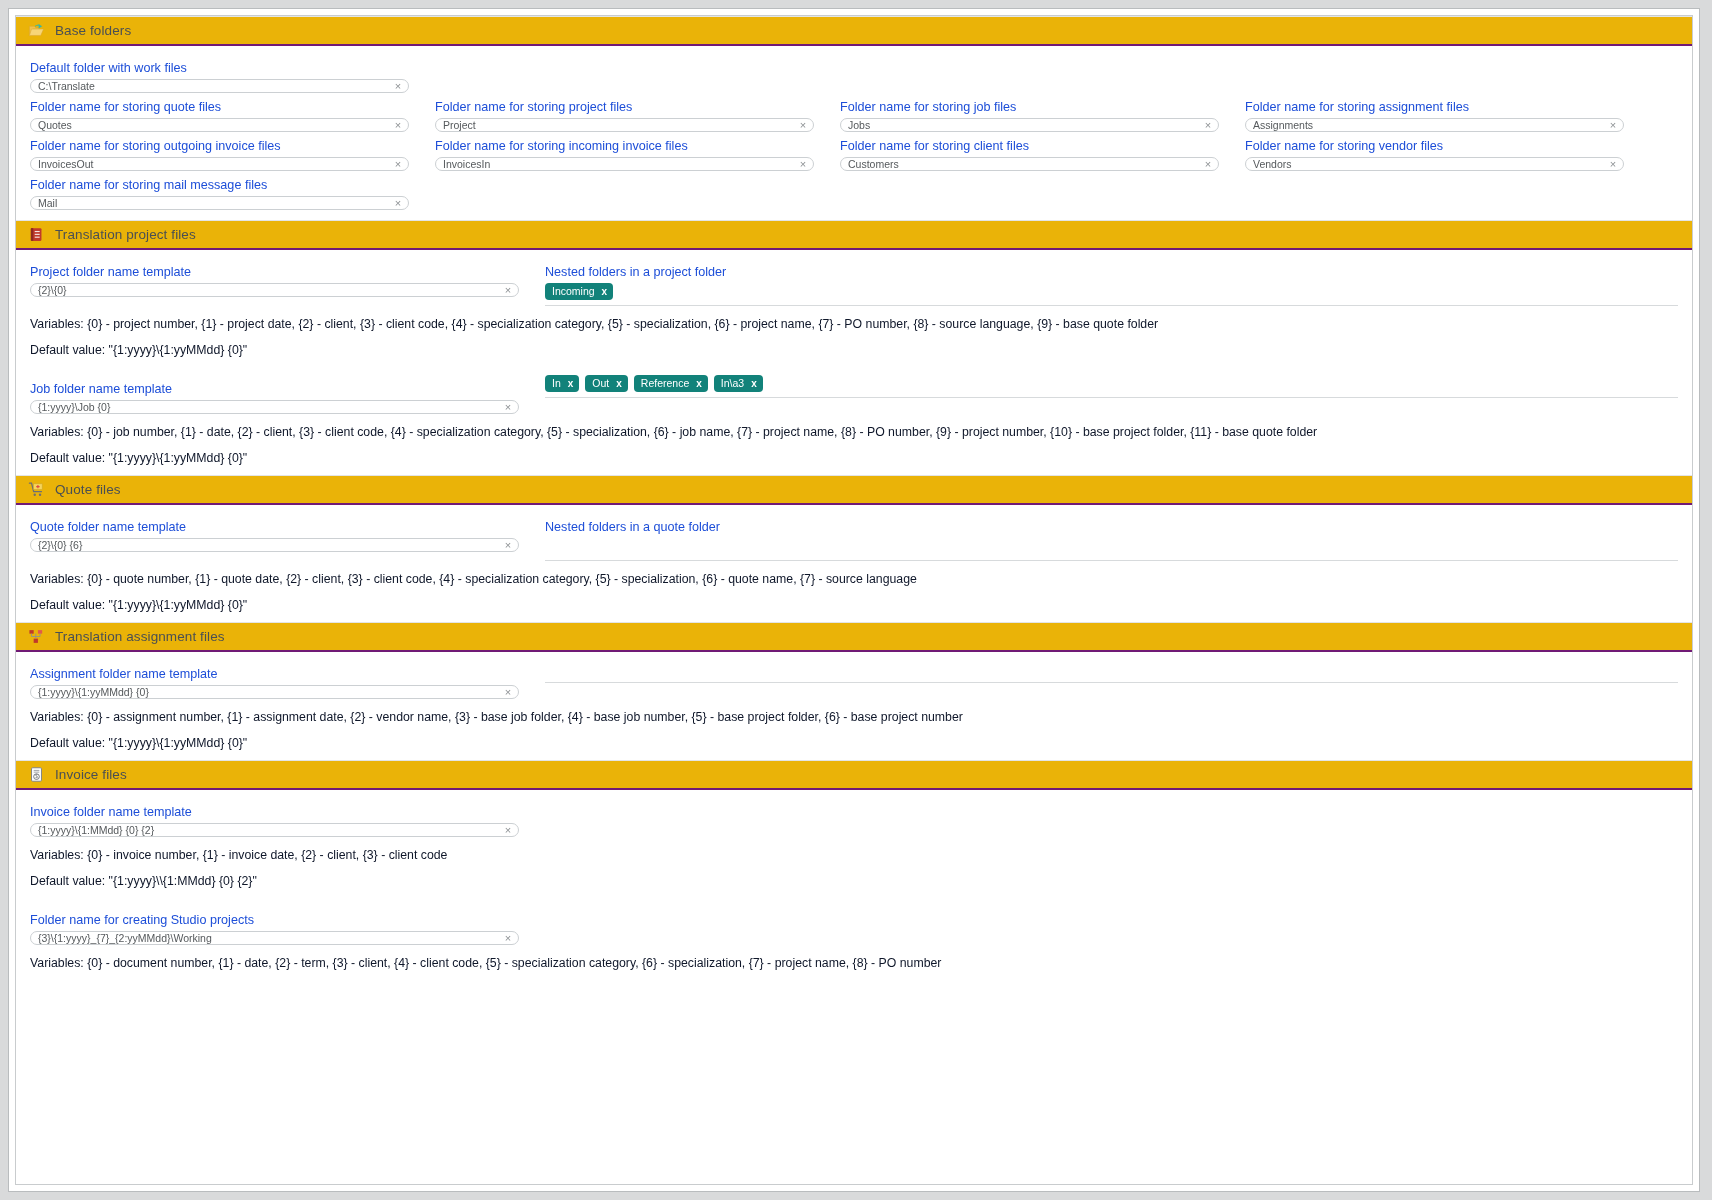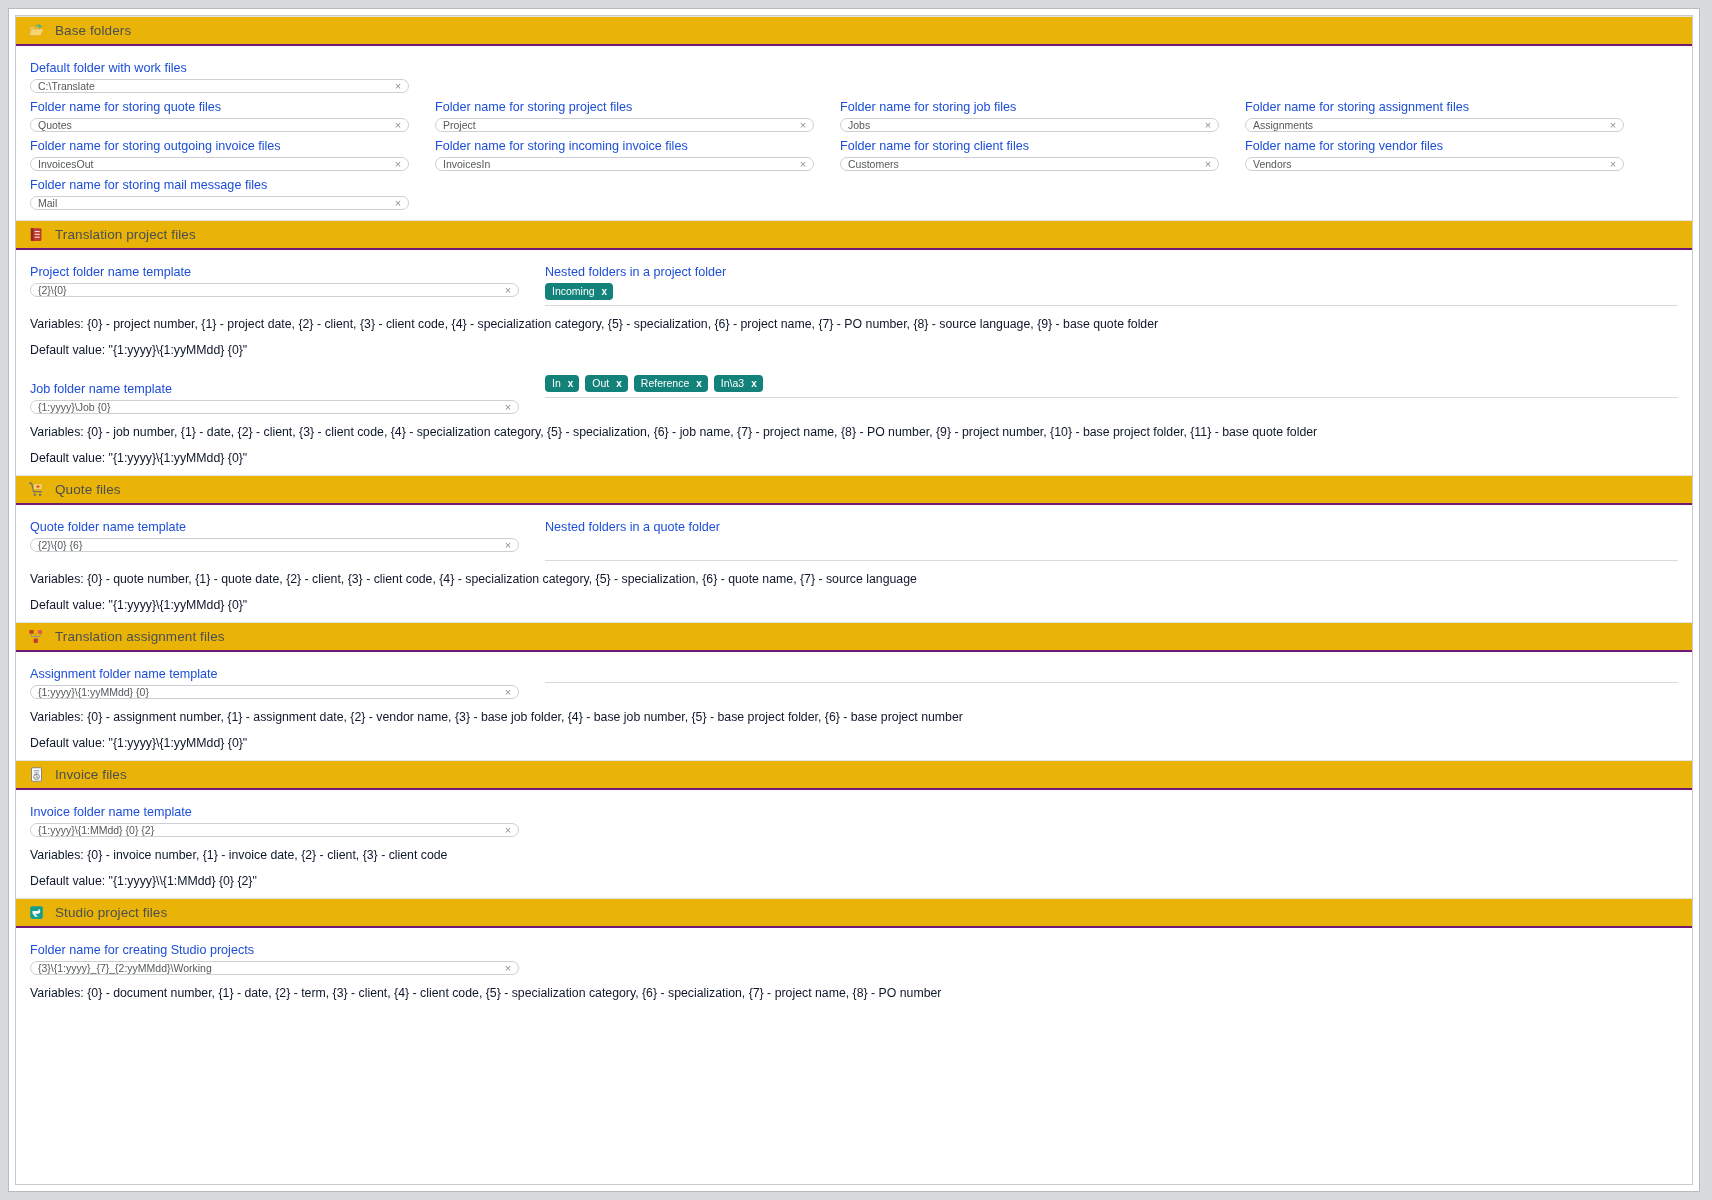--- a/index.html
+++ b/index.html
@@ -329,27 +329,20 @@
               <div class="inp">
                 <div class="val">{1:yyyy}\{1:MMdd} {0} {2}</div>
                 <div class="clr">×</div>
               </div>
             </div>
             <div class="tright"></div>
           </div>
           <div class="hint">Variables: {0} - invoice number, {1} - invoice date, {2} - client, {3} - client code</div>
           <div class="hint second">Default value: "{1:yyyy}\\{1:MMdd} {0} {2}"</div>
         </div>
-        <div class="sec-head">
-          <svg class="ico" viewBox="0 0 24 24">
-            <rect x="3" y="3" width="18" height="18" rx="3" fill="#17a08e"></rect>
-            <path d="M8 7h6a3.4 3.4 0 0 1 0 6.8H9.8L14 18H10L6.4 13V10h7.2a1.5 1.5 0 0 0 0-3H8z" fill="#ffffff"></path>
-          </svg>
-          <span class="sec-title">Studio project files</span>
-        </div>
         <div class="sec-body">
           <div class="trow">
             <div class="tleft">
               <span class="fl">Folder name for creating Studio projects</span>
               <div class="inp">
                 <div class="val">{3}\{1:yyyy}_{7}_{2:yyMMdd}\Working</div>
                 <div class="clr">×</div>
               </div>
             </div>
             <div class="tright"></div>

